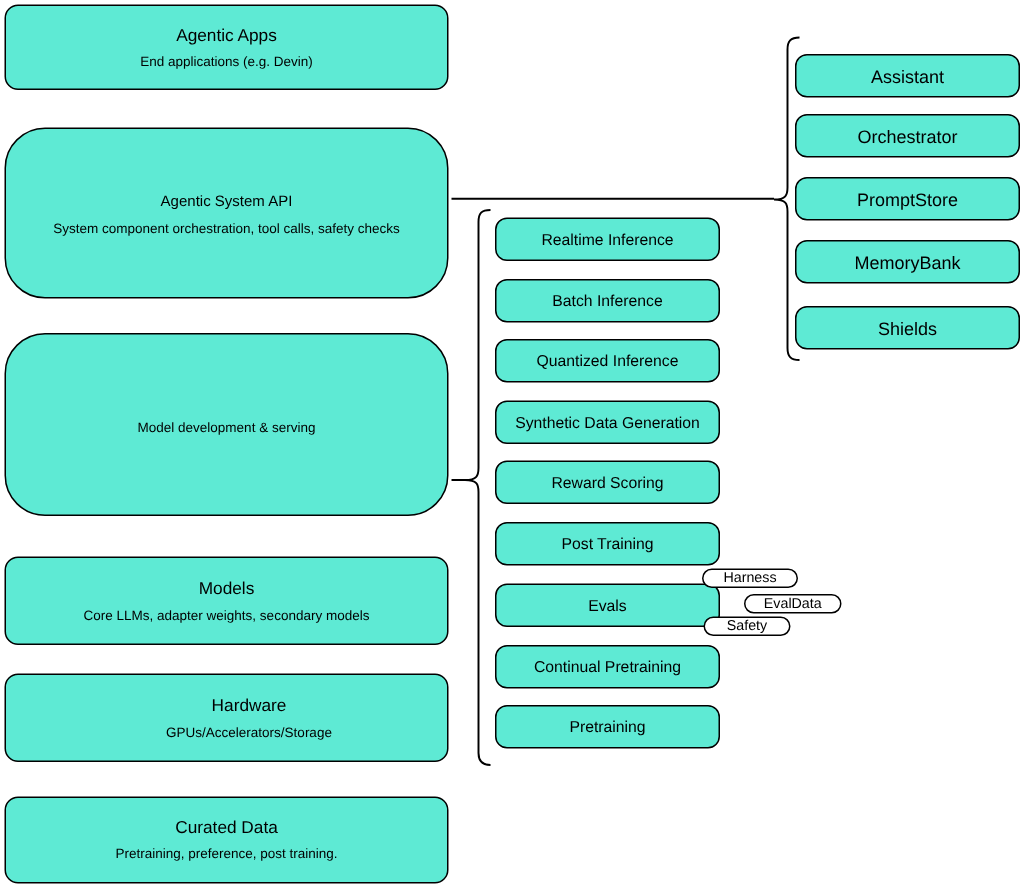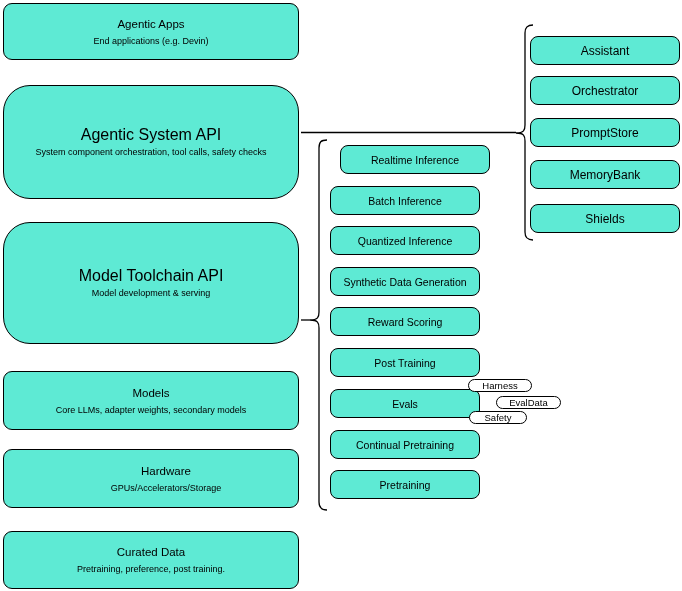--- a/index.html
+++ b/index.html
@@ -30,21 +30,21 @@
     box-sizing: border-box;
     display: flex;
     flex-direction: column;
     align-items: center;
     justify-content: center;
     text-align: center;
   }
   .left-node { left: 3px; width: 296px; border-radius: 9px; }
   .left-node.big { border-radius: 27px; }
   .title { font-size: 11.5px; line-height: 15px; white-space: nowrap; }
-  .big .title { font-size: 16px; line-height: 16px; text-align: right; }
+  .big .title { font-size: 10px; line-height: 16px; text-align: right; }
   .subtitle { font-size: 9px; line-height: 12px; margin-top: 3px; white-space: nowrap; }
   .mid-node  { left: 330px; width: 150px; height: 29px; border-radius: 8px; font-size: 10.5px; }
   .right-node { left: 530px; width: 150px; height: 29px; border-radius: 8px; font-size: 12px; }
   .badge {
     position: absolute;
     background: #ffffff;
     border: 1.2px solid #000000;
     border-radius: 7px;
     box-sizing: border-box;
     font-size: 9.5px;
@@ -69,37 +69,36 @@
 
   <div class="node left-node" style="top:3px;height:57px;">
     <div class="title">Agentic Apps</div>
     <div class="subtitle">End applications (e.g. Devin)</div>
   </div>
   <div class="node left-node big" style="top:85px;height:114px;">
     <div class="title">Agentic System API</div>
     <div class="subtitle">System component orchestration, tool calls, safety checks</div>
   </div>
   <div class="node left-node big" style="top:222px;height:122px;">
-    <div class="title">Model Toolchain API</div>
     <div class="subtitle">Model development &amp; serving</div>
   </div>
   <div class="node left-node" style="top:371px;height:59px;">
     <div class="title">Models</div>
     <div class="subtitle">Core LLMs, adapter weights, secondary models</div>
   </div>
   <div class="node left-node" style="top:449px;height:59px;padding-left:30px;">
     <div class="title">Hardware</div>
     <div class="subtitle">GPUs/Accelerators/Storage</div>
   </div>
   <div class="node left-node" style="top:531px;height:58px;">
     <div class="title">Curated Data</div>
     <div class="subtitle">Pretraining, preference, post training.</div>
   </div>
 
-  <div class="node mid-node" style="top:145px;margin-left:10px;">
+  <div class="node mid-node" style="top:145px;">
     <span>Realtime Inference</span>
   </div>
   <div class="node mid-node" style="top:186px;">
     <span>Batch Inference</span>
   </div>
   <div class="node mid-node" style="top:226px;">
     <span>Quantized Inference</span>
   </div>
   <div class="node mid-node" style="top:267px;">
     <span>Synthetic Data Generation</span>

